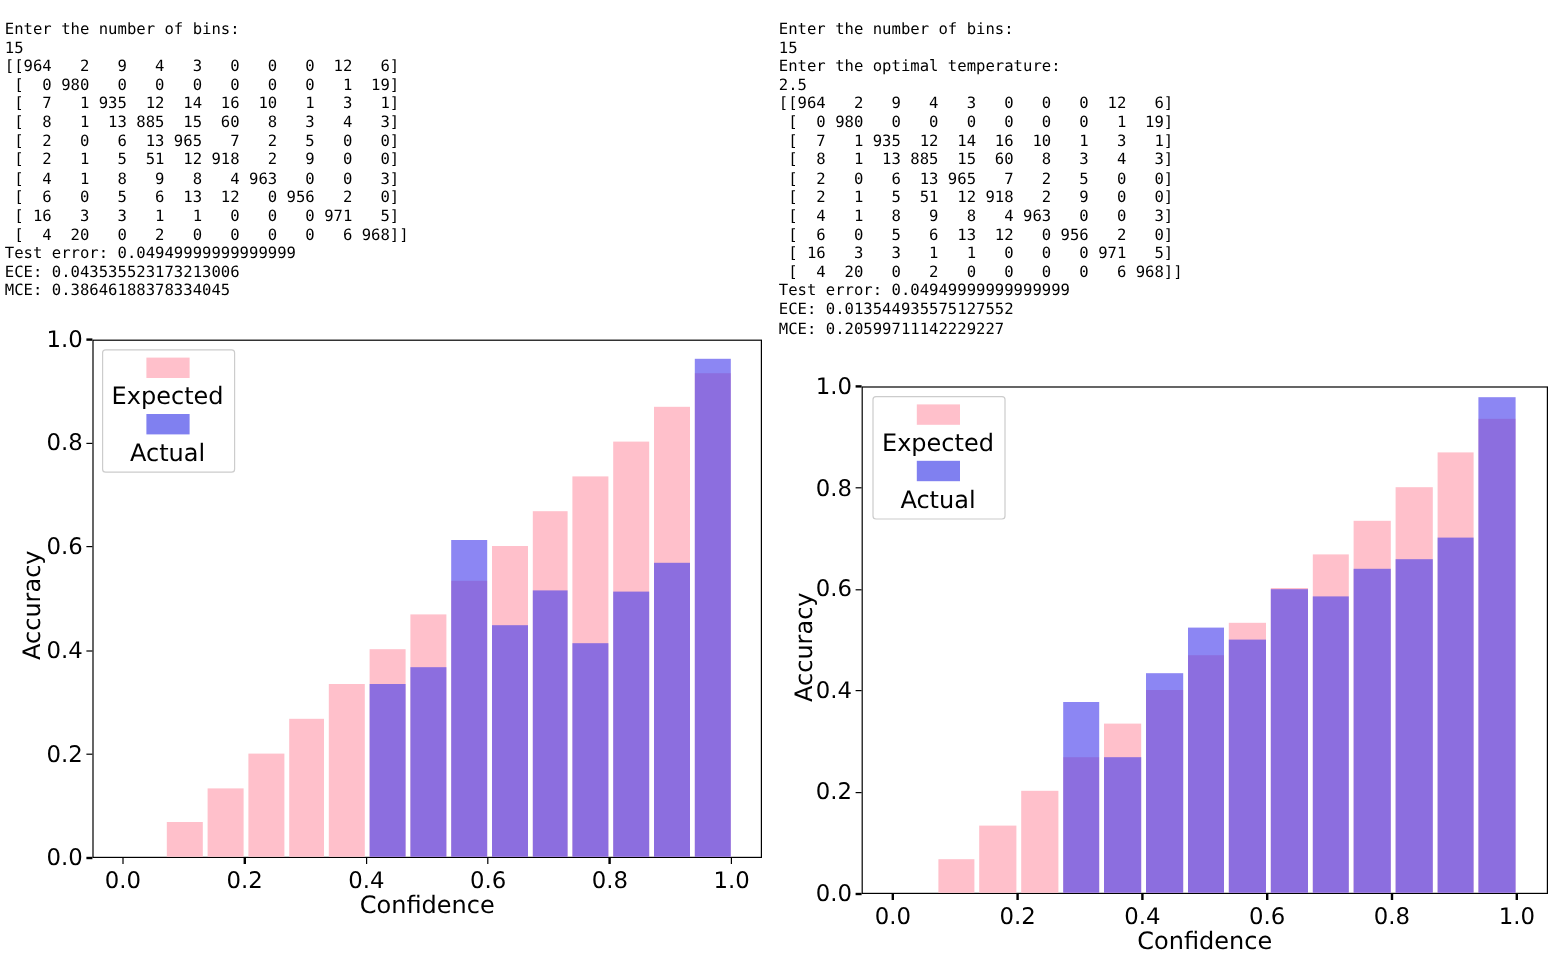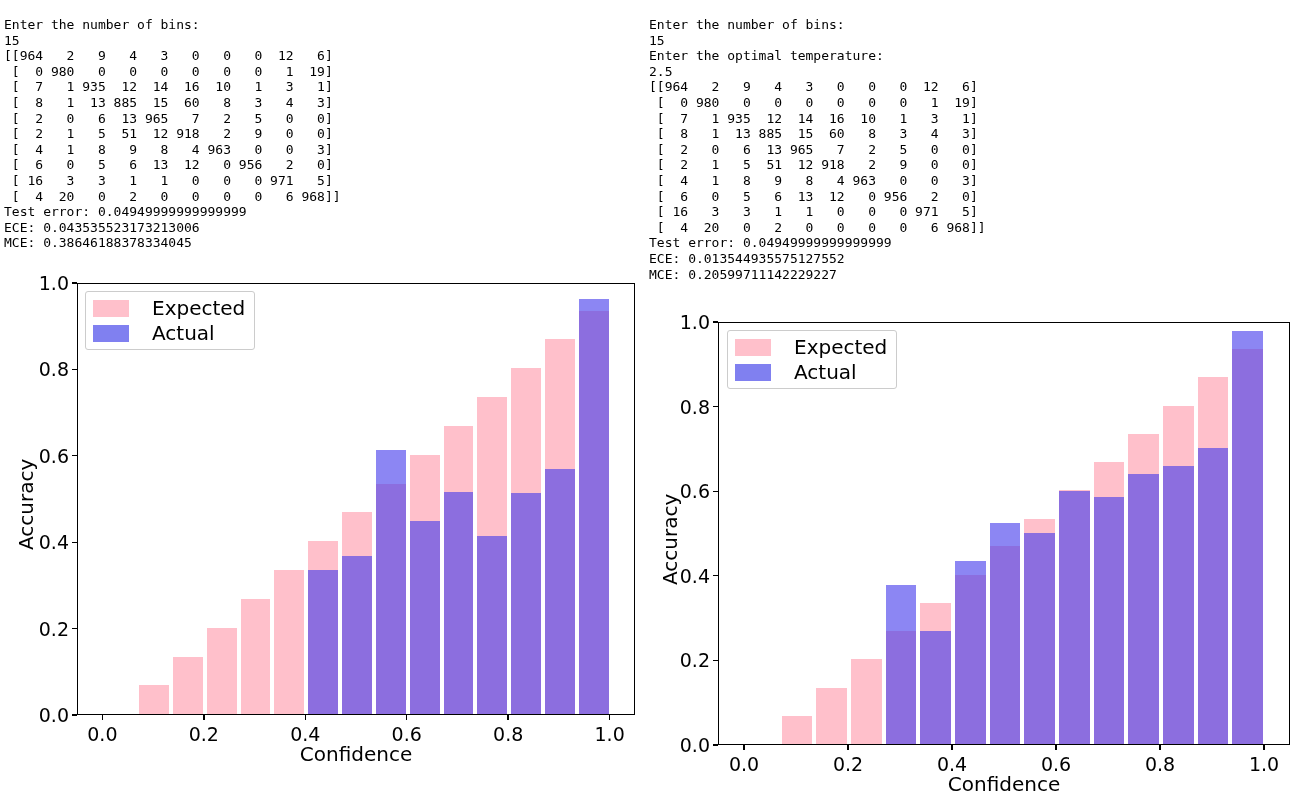--- a/index.html
+++ b/index.html
@@ -59,21 +59,21 @@
   .legend{
     position:absolute;
     background:rgba(255,255,255,0.92);
     border:1px solid #cccccc;
     border-radius:3px;
     padding:6px 9px 6px 7px;
     display:flex;
     flex-direction:column;
     gap:5px;
   }
-  .legend-row{display:flex;align-items:center;gap:23px;}
+  .legend-row{display:flex;align-items:center;gap:5px;flex-direction:column;}
   .legend-swatch{width:36px;height:17px;display:block;}
   .legend-label{
     font-family:"DejaVu Sans",sans-serif;
     font-size:20px;color:#000;white-space:nowrap;line-height:1;
   }
 </style>
 </head>
 <body>
 
 <pre class="console" id="console-left">Enter the number of bins:

